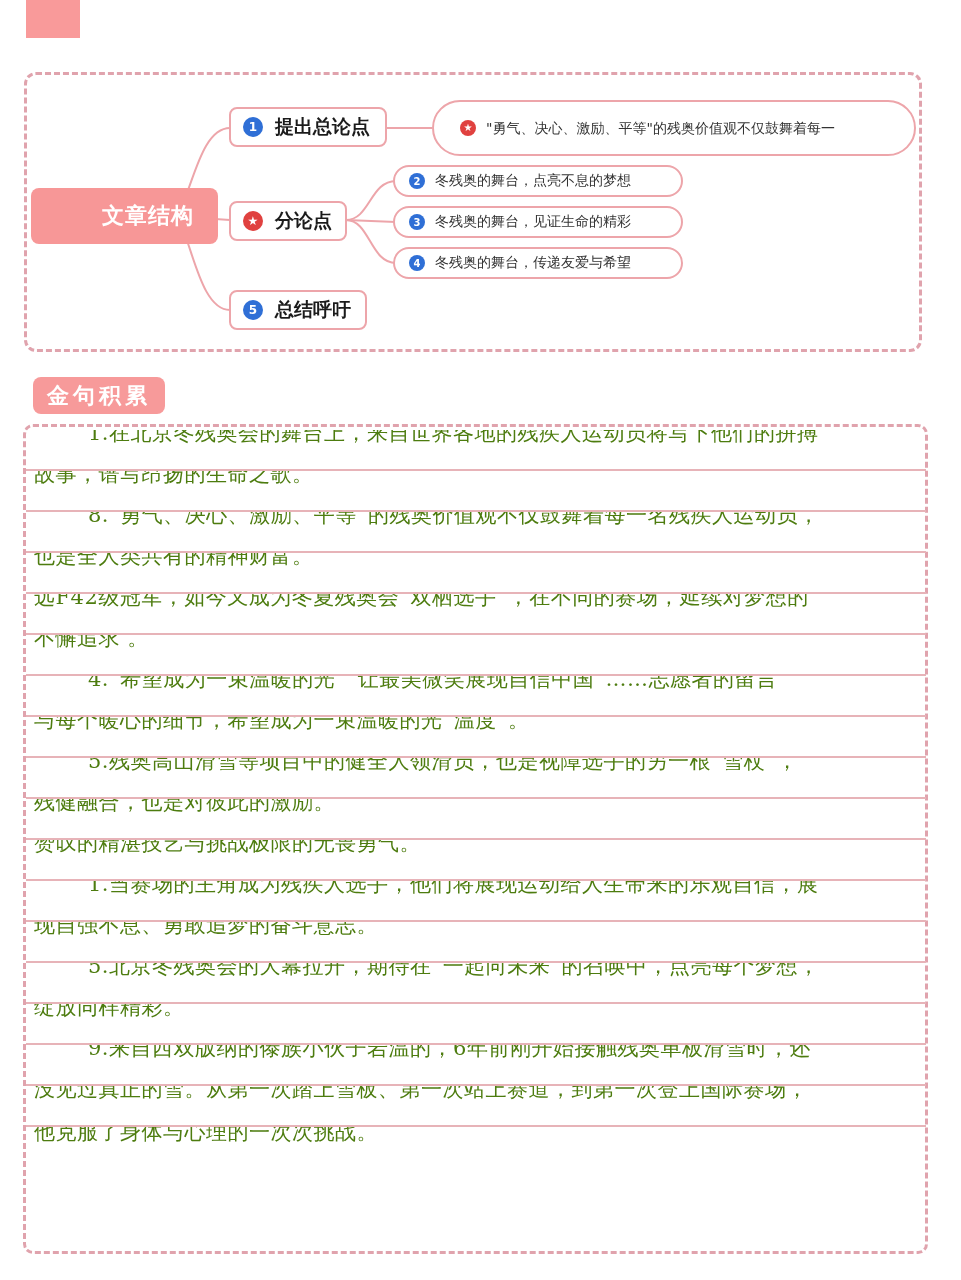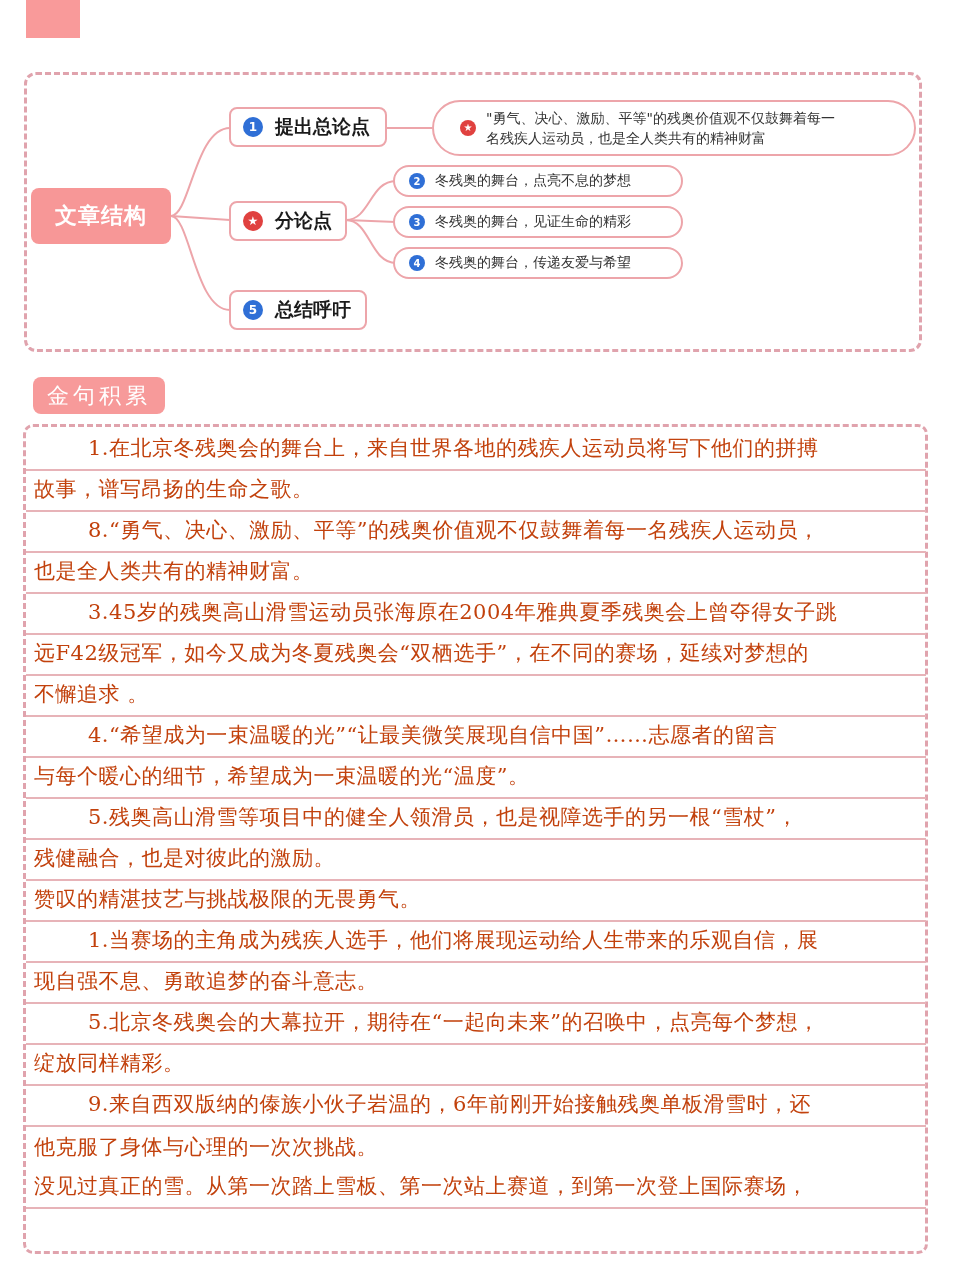--- a/index.html
+++ b/index.html
@@ -6,49 +6,49 @@
   body { width: 961px; height: 1280px; position: relative; overflow: hidden;
          font-family: "DejaVu Sans", "Liberation Sans", sans-serif; color: #1a1a1a; }
   .corner-block { position: absolute; left: 26px; top: 0; width: 54px; height: 38px; background: #f99a9a; }
 
   .mind-frame { position: absolute; left: 24px; top: 72px; width: 898px; height: 280px;
                 border: 3px dashed #e0a3ad; border-radius: 12px; box-sizing: border-box; }
   .lines { position: absolute; left: 0; top: 0; width: 961px; height: 400px; pointer-events: none; }
 
   .root-node { position: absolute; left: 31px; top: 188px; width: 140px; height: 56px;
                background: #f79797; border-radius: 8px; color: #fff; font-weight: bold;
-               font-size: 22px; display: flex; align-items: center; justify-content: center; letter-spacing: 1px; }
+               font-size: 22px; display: flex; align-items: center; justify-content: center; letter-spacing: 1px; padding-left: 47px; }
   .l1-node { position: absolute; height: 40px; background: #fff; border: 2px solid #eda5aa;
              border-radius: 8px; box-sizing: border-box; display: flex; align-items: center;
              padding: 0 12px; font-weight: bold; font-size: 19px; color: #1b1b1b; }
   .badge { width: 20px; height: 20px; border-radius: 50%; color: #fff; font-size: 12px;
            font-weight: bold; display: inline-flex; align-items: center; justify-content: center;
            margin-right: 12px; flex: none; }
   .badge.blue { background: #2f6fd6; }
   .badge.red { background: #e0413f; }
   .badge.small { width: 16px; height: 16px; font-size: 10px; margin-right: 10px; }
 
   .l2-node { position: absolute; height: 32px; background: #fff; border: 2px solid #eda5aa;
              border-radius: 18px; box-sizing: border-box; display: flex; align-items: center;
              padding: 0 14px 0 14px; font-size: 14px; color: #333; }
   .thesis-node { position: absolute; left: 432px; top: 100px; width: 484px; height: 56px;
                  background: #fff; border: 2px solid #eda5aa; border-radius: 28px; box-sizing: border-box;
                  display: flex; align-items: center; padding-left: 26px; font-size: 14px; color: #333; line-height: 20px; }
 
   .section-tag { position: absolute; left: 33px; top: 377px; width: 132px; height: 37px;
-                 background: #f79a9a; border-radius: 8px; color: #fff; font-weight: normal;
+                 background: #f79a9a; border-radius: 8px; color: #fff; font-weight: bold;
                  font-size: 22px; display: flex; align-items: center; justify-content: center;
                  letter-spacing: 4px; font-family: "DejaVu Serif", "Liberation Serif", serif; }
 
   .quote-frame { position: absolute; left: 23px; top: 424px; width: 905px; height: 830px;
                  border: 3px dashed #e0a3ad; border-radius: 10px; box-sizing: border-box; }
   .ruled { position: absolute; left: 26px; top: 430px; width: 900px; }
   .ruled-line { height: 41px; border-bottom: 2px solid #e7b3b8; box-sizing: border-box;
-                display: flex; align-items: flex-end; padding: 0 0 7px 8px;
-                font-family: "DejaVu Serif", "Liberation Serif", serif; font-size: 21px; color: #c2410c;
+                display: flex; align-items: flex-end; padding: 0 0 22px 8px;
+                font-family: "DejaVu Serif", "Liberation Serif", serif; font-size: 21px; color: #4d7c0f;
                 white-space: nowrap; overflow: hidden; letter-spacing: 0.5px; }
   .ruled-line.indent { padding-left: 62px; }
   .ruled-line.last { border-bottom: none; }
 </style>
 </head>
 <body>
 
 <div class="corner-block"></div>
 
 <div class="mind-frame"></div>
@@ -81,21 +81,20 @@
 
 <div class="l1-node" style="left:229px; top:290px; width:138px;">
   <span class="badge blue">5</span>
   <span>总结呼吁</span>
 </div>
 
 <div class="thesis-node">
   <span class="badge red small">★</span>
   <div>
     <div>"勇气、决心、激励、平等"的残奥价值观不仅鼓舞着每一</div>
-    <div>名残疾人运动员，也是全人类共有的精神财富</div>
   </div>
 </div>
 
 <div class="l2-node" style="left:393px; top:165px; width:290px;">
   <span class="badge blue small">2</span>
   <span>冬残奥的舞台，点亮不息的梦想</span>
 </div>
 <div class="l2-node" style="left:393px; top:206px; width:290px;">
   <span class="badge blue small">3</span>
   <span>冬残奥的舞台，见证生命的精彩</span>
@@ -109,28 +108,27 @@
   <span>金句积累</span>
 </div>
 
 <div class="quote-frame"></div>
 
 <div class="ruled">
   <div class="ruled-line indent">1.在北京冬残奥会的舞台上，来自世界各地的残疾人运动员将写下他们的拼搏</div>
   <div class="ruled-line">故事，谱写昂扬的生命之歌。</div>
   <div class="ruled-line indent">8.“勇气、决心、激励、平等”的残奥价值观不仅鼓舞着每一名残疾人运动员，</div>
   <div class="ruled-line">也是全人类共有的精神财富。</div>
-  <div class="ruled-line indent">3.45岁的残奥高山滑雪运动员张海原在2004年雅典夏季残奥会上曾夺得女子跳</div>
   <div class="ruled-line">远F42级冠军，如今又成为冬夏残奥会“双栖选手”，在不同的赛场，延续对梦想的</div>
   <div class="ruled-line">不懈追求 。</div>
   <div class="ruled-line indent">4.“希望成为一束温暖的光”“让最美微笑展现自信中国”……志愿者的留言</div>
   <div class="ruled-line">与每个暖心的细节，希望成为一束温暖的光“温度”。</div>
   <div class="ruled-line indent">5.残奥高山滑雪等项目中的健全人领滑员，也是视障选手的另一根“雪杖”，</div>
   <div class="ruled-line">残健融合，也是对彼此的激励。</div>
   <div class="ruled-line">赞叹的精湛技艺与挑战极限的无畏勇气。</div>
   <div class="ruled-line indent">1.当赛场的主角成为残疾人选手，他们将展现运动给人生带来的乐观自信，展</div>
   <div class="ruled-line">现自强不息、勇敢追梦的奋斗意志。</div>
   <div class="ruled-line indent">5.北京冬残奥会的大幕拉开，期待在“一起向未来”的召唤中，点亮每个梦想，</div>
   <div class="ruled-line">绽放同样精彩。</div>
   <div class="ruled-line indent">9.来自西双版纳的傣族小伙子岩温的，6年前刚开始接触残奥单板滑雪时，还</div>
+  <div class="ruled-line">没见过真正的雪。从第一次踏上雪板、第一次站上赛道，到第一次登上国际赛场，</div>
   <div class="ruled-line last">他克服了身体与心理的一次次挑战。</div>
-  <div class="ruled-line">没见过真正的雪。从第一次踏上雪板、第一次站上赛道，到第一次登上国际赛场，</div>
 </div>
 
 </body></html>

